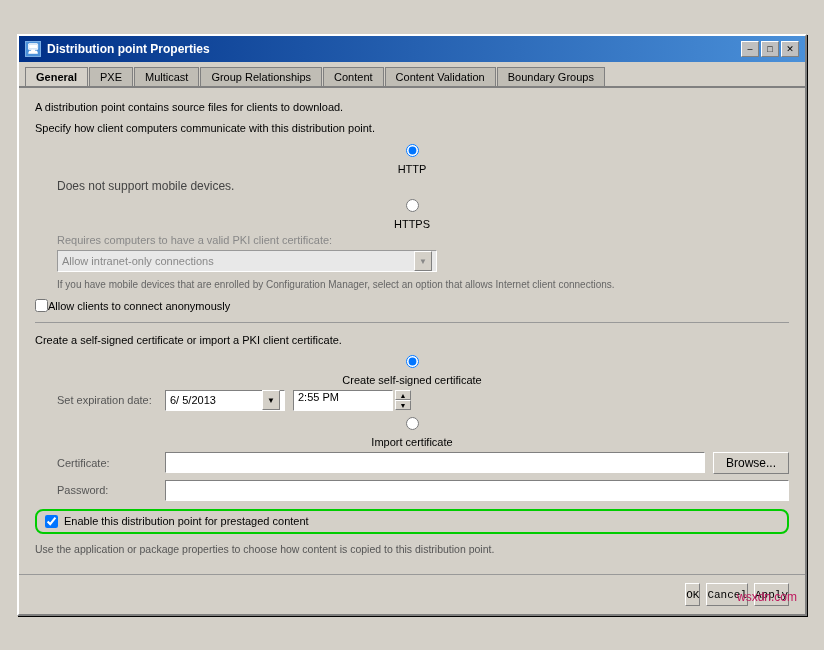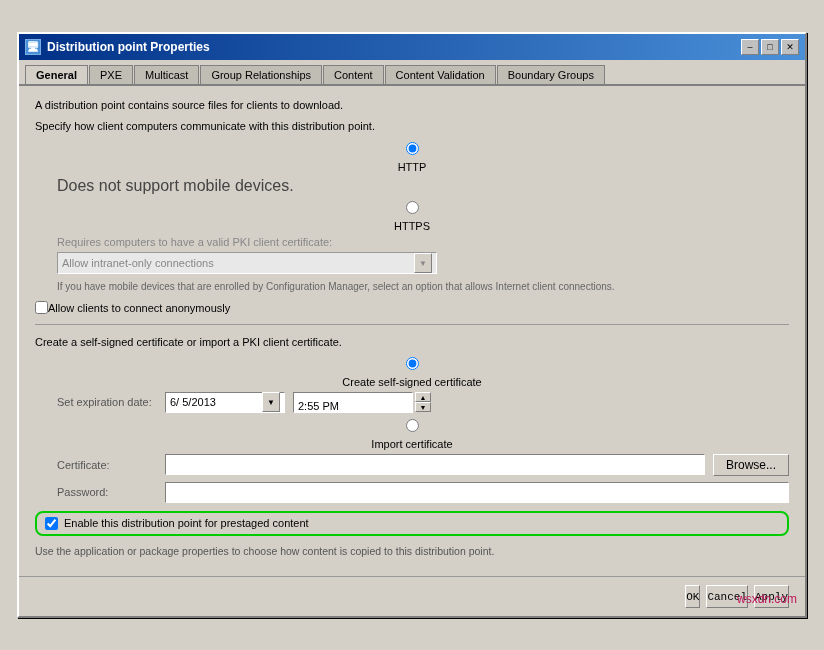--- a/index.html
+++ b/index.html
@@ -109,21 +109,21 @@
       display: flex;
       align-items: center;
       gap: 6px;
       margin-bottom: 4px;
       flex-direction: column;
     }
     .radio-row input[type=radio] {
       cursor: pointer;
     }
     .sub-text {
-      font-size: 16px;
+      font-size: 12px;
       color: #444;
       margin-left: 22px;
       margin-bottom: 6px;
     }
     .disabled-text {
       font-size: 11px;
       color: #888;
       margin-left: 22px;
       margin-bottom: 4px;
     }
@@ -217,23 +217,23 @@
       justify-content: space-between;
     }
     .time-input {
       height: 21px;
       background: white;
       border: 1px solid #808080;
       border-right-color: #fff;
       border-bottom-color: #fff;
       padding: 0 4px;
       font-size: 11px;
-      width: 120px;
-      display: flex;
-      align-items: flex-end;
+      width: 100px;
+      display: flex;
+      align-items: flex-start;
       justify-content: space-between;
     }
     .spinner-btn {
       display: flex;
       flex-direction: column;
       width: 16px;
     }
     .spinner-up, .spinner-down {
       height: 10px;
       background: #d4d0c8;

